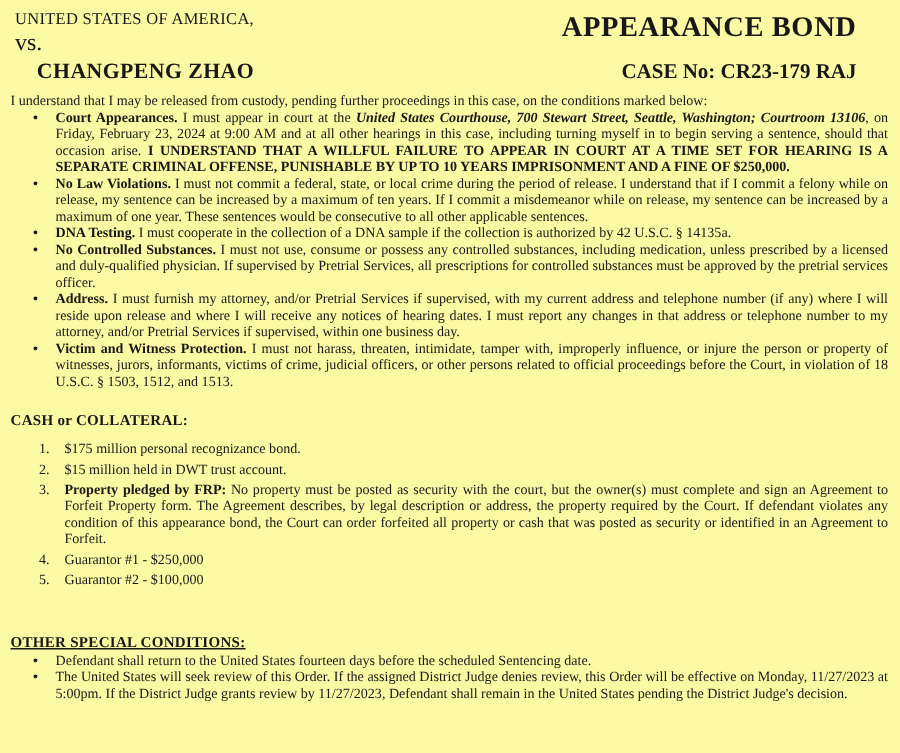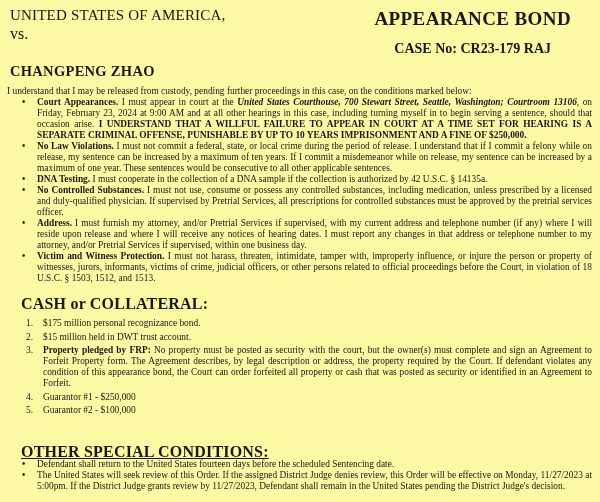--- a/index.html
+++ b/index.html
@@ -10,35 +10,35 @@
     color:#181818;
     overflow:hidden;
   }
   .page{
     box-sizing:border-box;
     width:600px;height:502px;
     padding:5px 7px 0 6px;
   }
   
   .header{display:flex;justify-content:space-between;align-items:flex-start;margin:2px 0 6px 4px;}
-  .h-left .party{font-size:15px;letter-spacing:.2px;}
+  .h-left .party{font-size:11px;letter-spacing:.2px;}
   .h-left .vs{font-size:16px;margin-top:1px;}
-  .h-left .defendant{font-size:14.5px;font-weight:700;letter-spacing:.3px;margin-top:20px;}
-  .h-right{text-align:center;margin-right:22px;margin-top:1px;}
+  .h-left .defendant{font-size:14.5px;font-weight:700;letter-spacing:.3px;margin-top:2px;text-align:right;}
+  .h-right{text-align:right;margin-right:22px;margin-top:1px;}
   .h-right .title{font-size:19px;font-weight:700;letter-spacing:.4px;}
   .h-right .caseno{font-size:14px;font-weight:700;margin-top:11px;}
   
   .doc{font-size:9.4px;line-height:11px;}
   .intro{margin:2px 0 0 1px;}
   .cond{display:flex;}
   .cond .bullet{flex:0 0 15px;margin-left:16px;font-weight:700;}
   .cond .ctext{flex:1;text-align:justify;padding-right:1px;}
   .caps{font-weight:700;}
   .ital{font-style:italic;font-weight:bold;}
-  .sect{font-weight:700;font-size:16px;margin:14px 0 0 15px;letter-spacing:.2px;}
+  .sect{font-weight:700;font-size:10px;margin:14px 0 0 1px;letter-spacing:.2px;}
   .sect.underlined{text-decoration:underline;}
   .numlist{margin-top:9px;}
   .nitem{display:flex;margin-bottom:2.5px;}
   .nitem .num{flex:0 0 17px;margin-left:20px;}
   .nitem .ntext{flex:1;text-align:justify;padding-right:1px;font-family:Liberation Serif, serif;}
   .other-list{margin-top:2px;}
   .other-gap{margin-top:30px;}
   b{font-weight:700;}
 </style>
 </head>

